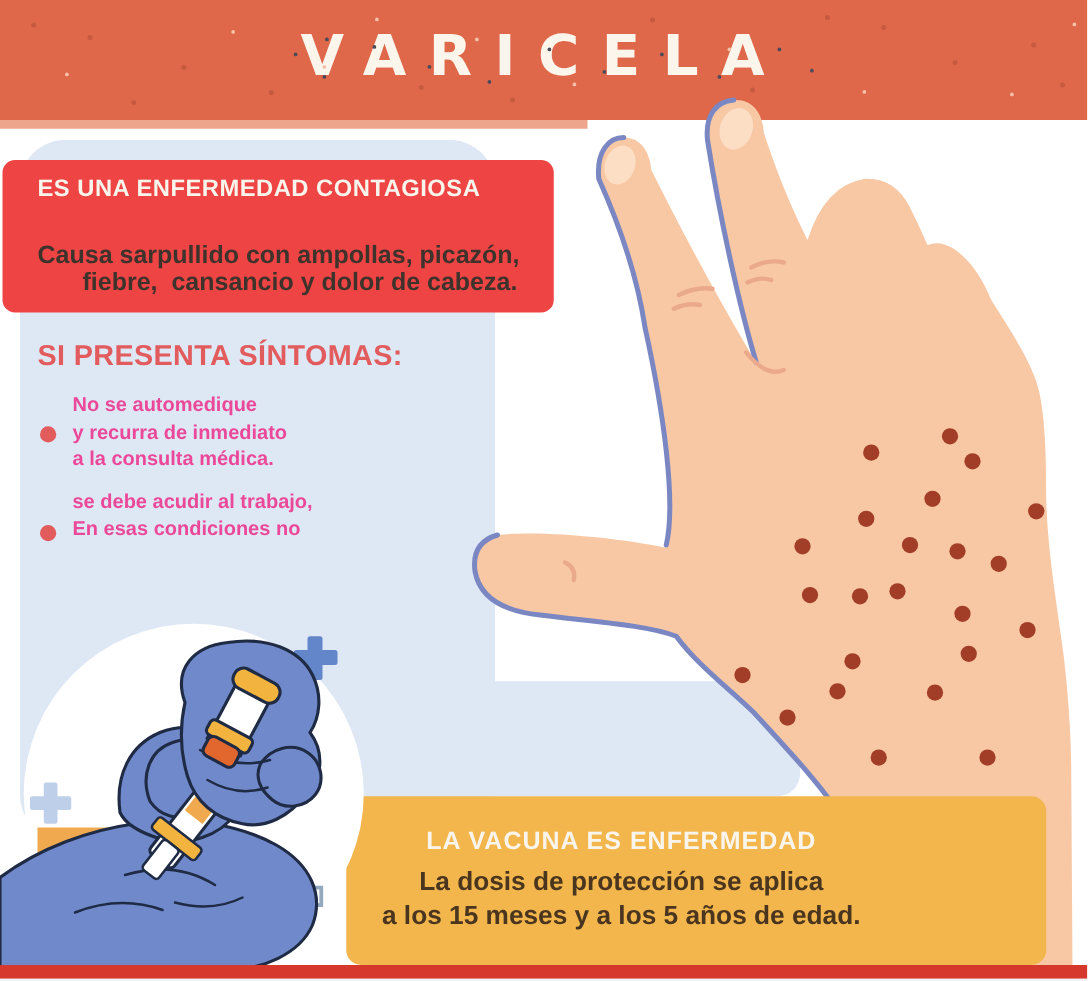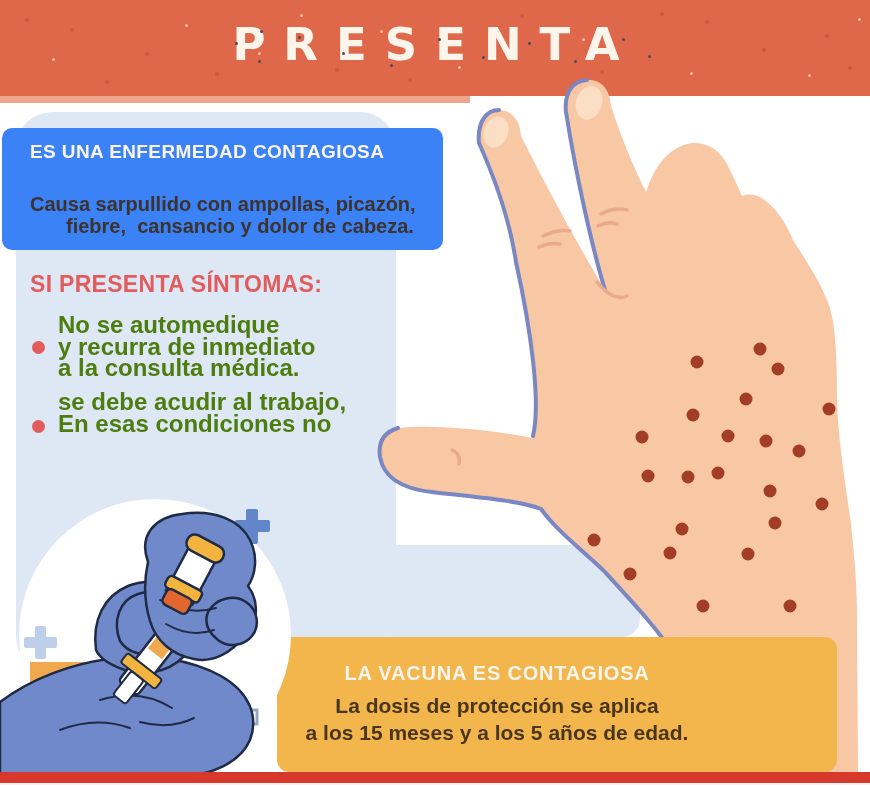--- a/index.html
+++ b/index.html
@@ -11,31 +11,31 @@
       font-family:"DejaVu Sans","Liberation Sans",sans-serif;font-weight:bold;font-size:45px;
       letter-spacing:18px;color:#FBF5EC;}
   .banner-shadow{position:absolute;left:0;top:96px;width:470px;height:7px;background:#EDA58B;z-index:1;}
   .dot{position:absolute;border-radius:50%;}
   
   .panel{position:absolute;left:16px;top:112px;width:380px;height:560px;background:#DEE7F4;
          border-radius:36px;z-index:2;}
   .panel-blob{position:absolute;left:370px;top:545px;width:270px;height:92px;background:#DEE7F4;
          border-radius:18px;z-index:2;}
   
-  .info-box{position:absolute;left:2px;top:128px;width:441px;height:122px;background:#3b82f6;
+  .info-box{position:absolute;left:2px;top:128px;width:441px;height:122px;background:#ef4444;
          border-radius:10px;z-index:4;padding:12px;box-sizing:border-box;}
   .info-heading{position:absolute;left:28px;top:13px;font-size:19px;font-weight:bold;
          letter-spacing:.4px;color:#FAF5EC;}
   .info-line{position:absolute;left:28px;font-size:20px;font-weight:600;color:#3D332C;line-height:21.5px;}
   .keep-sp{white-space:pre-wrap;margin-left:36px;}
   
   .sym-heading{position:absolute;left:30px;top:271px;font-size:23px;font-weight:bold;
          color:#E25C5E;letter-spacing:.3px;z-index:4;}
-  .bullet-text{position:absolute;left:58px;z-index:4;font-size:24px;font-weight:600;
-         color:#4d7c0f;line-height:21.5px;}
+  .bullet-text{position:absolute;left:58px;z-index:4;font-size:16px;font-weight:600;
+         color:#ec4899;line-height:21.5px;}
   .bullet-dot{position:absolute;left:32px;width:13px;height:13px;border-radius:50%;
          background:#E25C5E;z-index:4;}
   
   .vac-box{position:absolute;left:277px;top:637px;width:560px;height:135px;background:#F2B64D;
          border-radius:12px;z-index:6;}
   .vac-inner{position:absolute;left:8px;top:0;width:424px;height:135px;text-align:center;}
   .vac-heading{position:absolute;left:0;top:25px;width:100%;font-size:20px;font-weight:bold;
          letter-spacing:.8px;color:#FAF5EC;}
   .vac-line1{position:absolute;left:0;top:57px;width:100%;font-size:21px;font-weight:bold;color:#4A351F;}
   .vac-line2{position:absolute;left:0;top:84px;width:100%;font-size:21px;font-weight:bold;color:#4A351F;}
@@ -44,21 +44,21 @@
   .illo-svg{position:absolute;left:0;top:0;z-index:7;}
   .strip{position:absolute;left:0;top:772px;width:870px;height:11px;background:#D6382C;z-index:9;}
   .foot{position:absolute;left:0;top:783px;width:870px;height:2px;background:#F2F2F4;z-index:9;}
 </style>
 </head>
 <body>
 
 <div id="page">
 
   <div class="banner">
-    <div class="banner-title">PRESENTA</div>
+    <div class="banner-title">VARICELA</div>
     <div id="banner-dots">
         <span class="dot" style="left: 25px; top: 18px; width: 4px; height: 4px; background: rgb(198, 90, 62);"></span>
         <span class="dot" style="left: 70px; top: 28px; width: 4px; height: 4px; background: rgb(198, 90, 62);"></span>
         <span class="dot" style="left: 145px; top: 52px; width: 4px; height: 4px; background: rgb(198, 90, 62);"></span>
         <span class="dot" style="left: 215px; top: 72px; width: 4px; height: 4px; background: rgb(198, 90, 62);"></span>
         <span class="dot" style="left: 335px; top: 68px; width: 4px; height: 4px; background: rgb(198, 90, 62);"></span>
         <span class="dot" style="left: 520px; top: 14px; width: 4px; height: 4px; background: rgb(198, 90, 62);"></span>
         <span class="dot" style="left: 705px; top: 20px; width: 4px; height: 4px; background: rgb(198, 90, 62);"></span>
         <span class="dot" style="left: 762px; top: 48px; width: 4px; height: 4px; background: rgb(198, 90, 62);"></span>
         <span class="dot" style="left: 825px; top: 34px; width: 4px; height: 4px; background: rgb(198, 90, 62);"></span>
@@ -178,21 +178,21 @@
   </div>
 
   <div class="bullet-dot" style="top:420px"></div>
   <div class="bullet-text" style="top:391px">
     <div>se debe acudir al trabajo,</div>
     <div>En esas condiciones no</div>
   </div>
 
   <div class="vac-box">
     <div class="vac-inner">
-      <div class="vac-heading">LA VACUNA ES CONTAGIOSA</div>
+      <div class="vac-heading">LA VACUNA ES ENFERMEDAD</div>
       <div class="vac-line1">La dosis de protección se aplica</div>
       <div class="vac-line2">a los 15 meses y a los 5 años de edad.</div>
     </div>
   </div>
 
   <svg class="illo-svg" width="870" height="785" viewBox="0 0 870 785">
     <circle cx="155" cy="635" r="136" fill="#FFFFFF"></circle>
     <rect x="30" y="662" width="118" height="110" fill="#F0A94F"></rect>
 
     <g fill="#6286C9">

